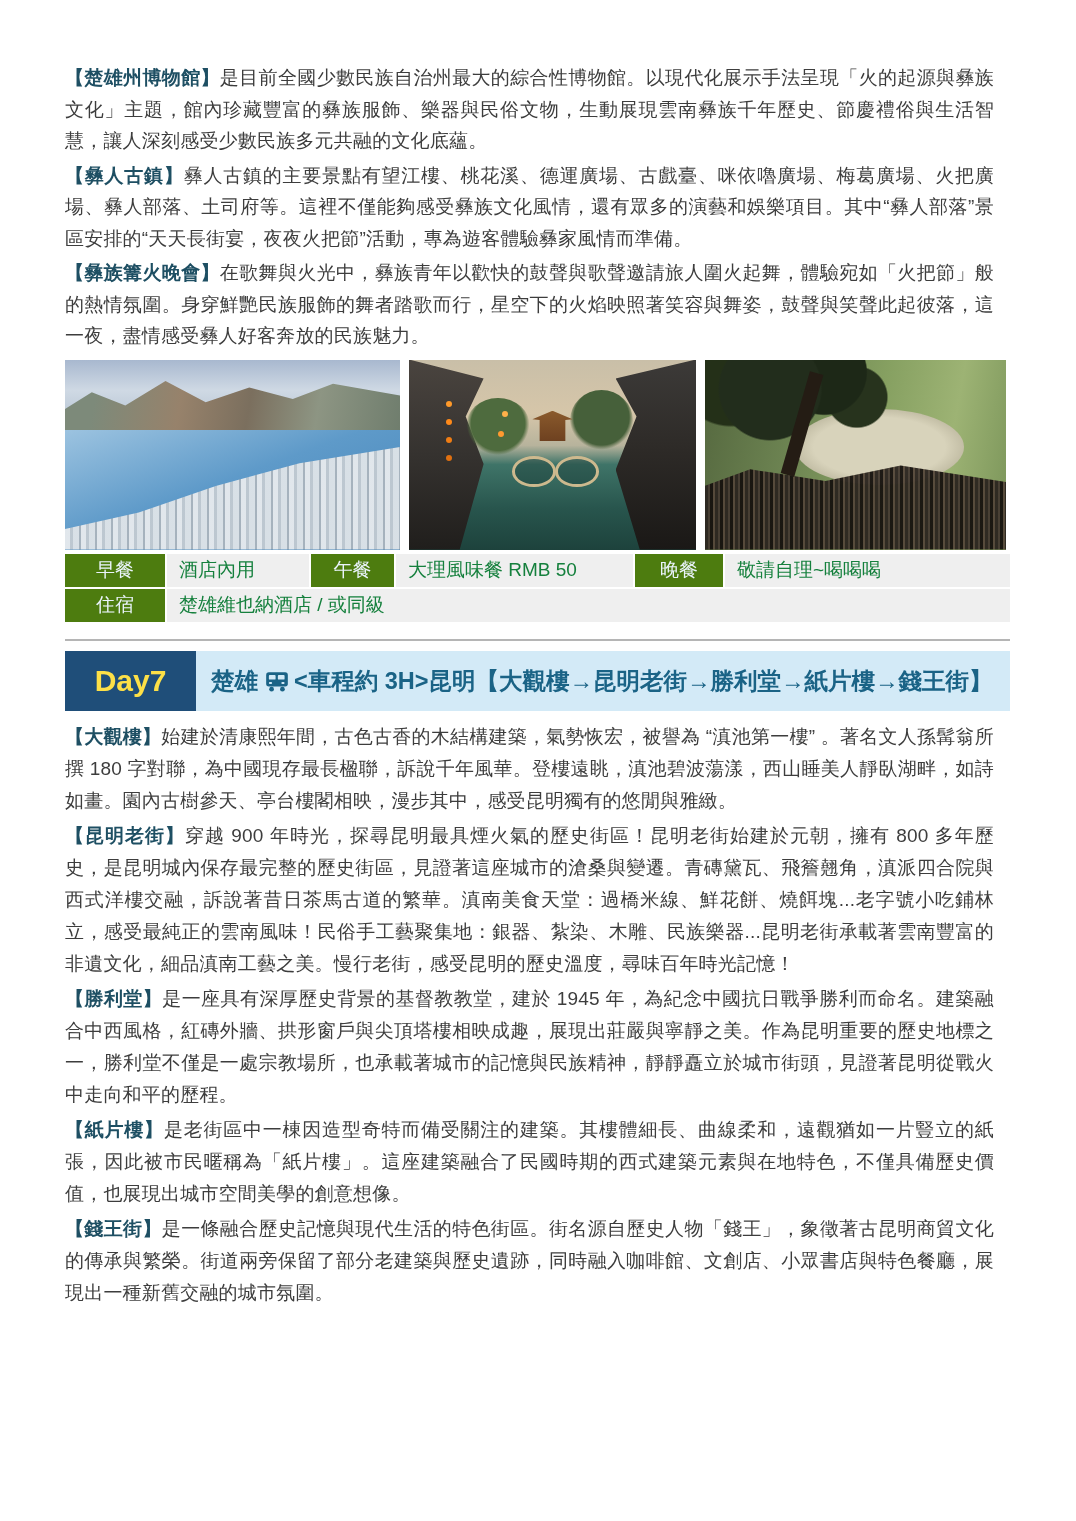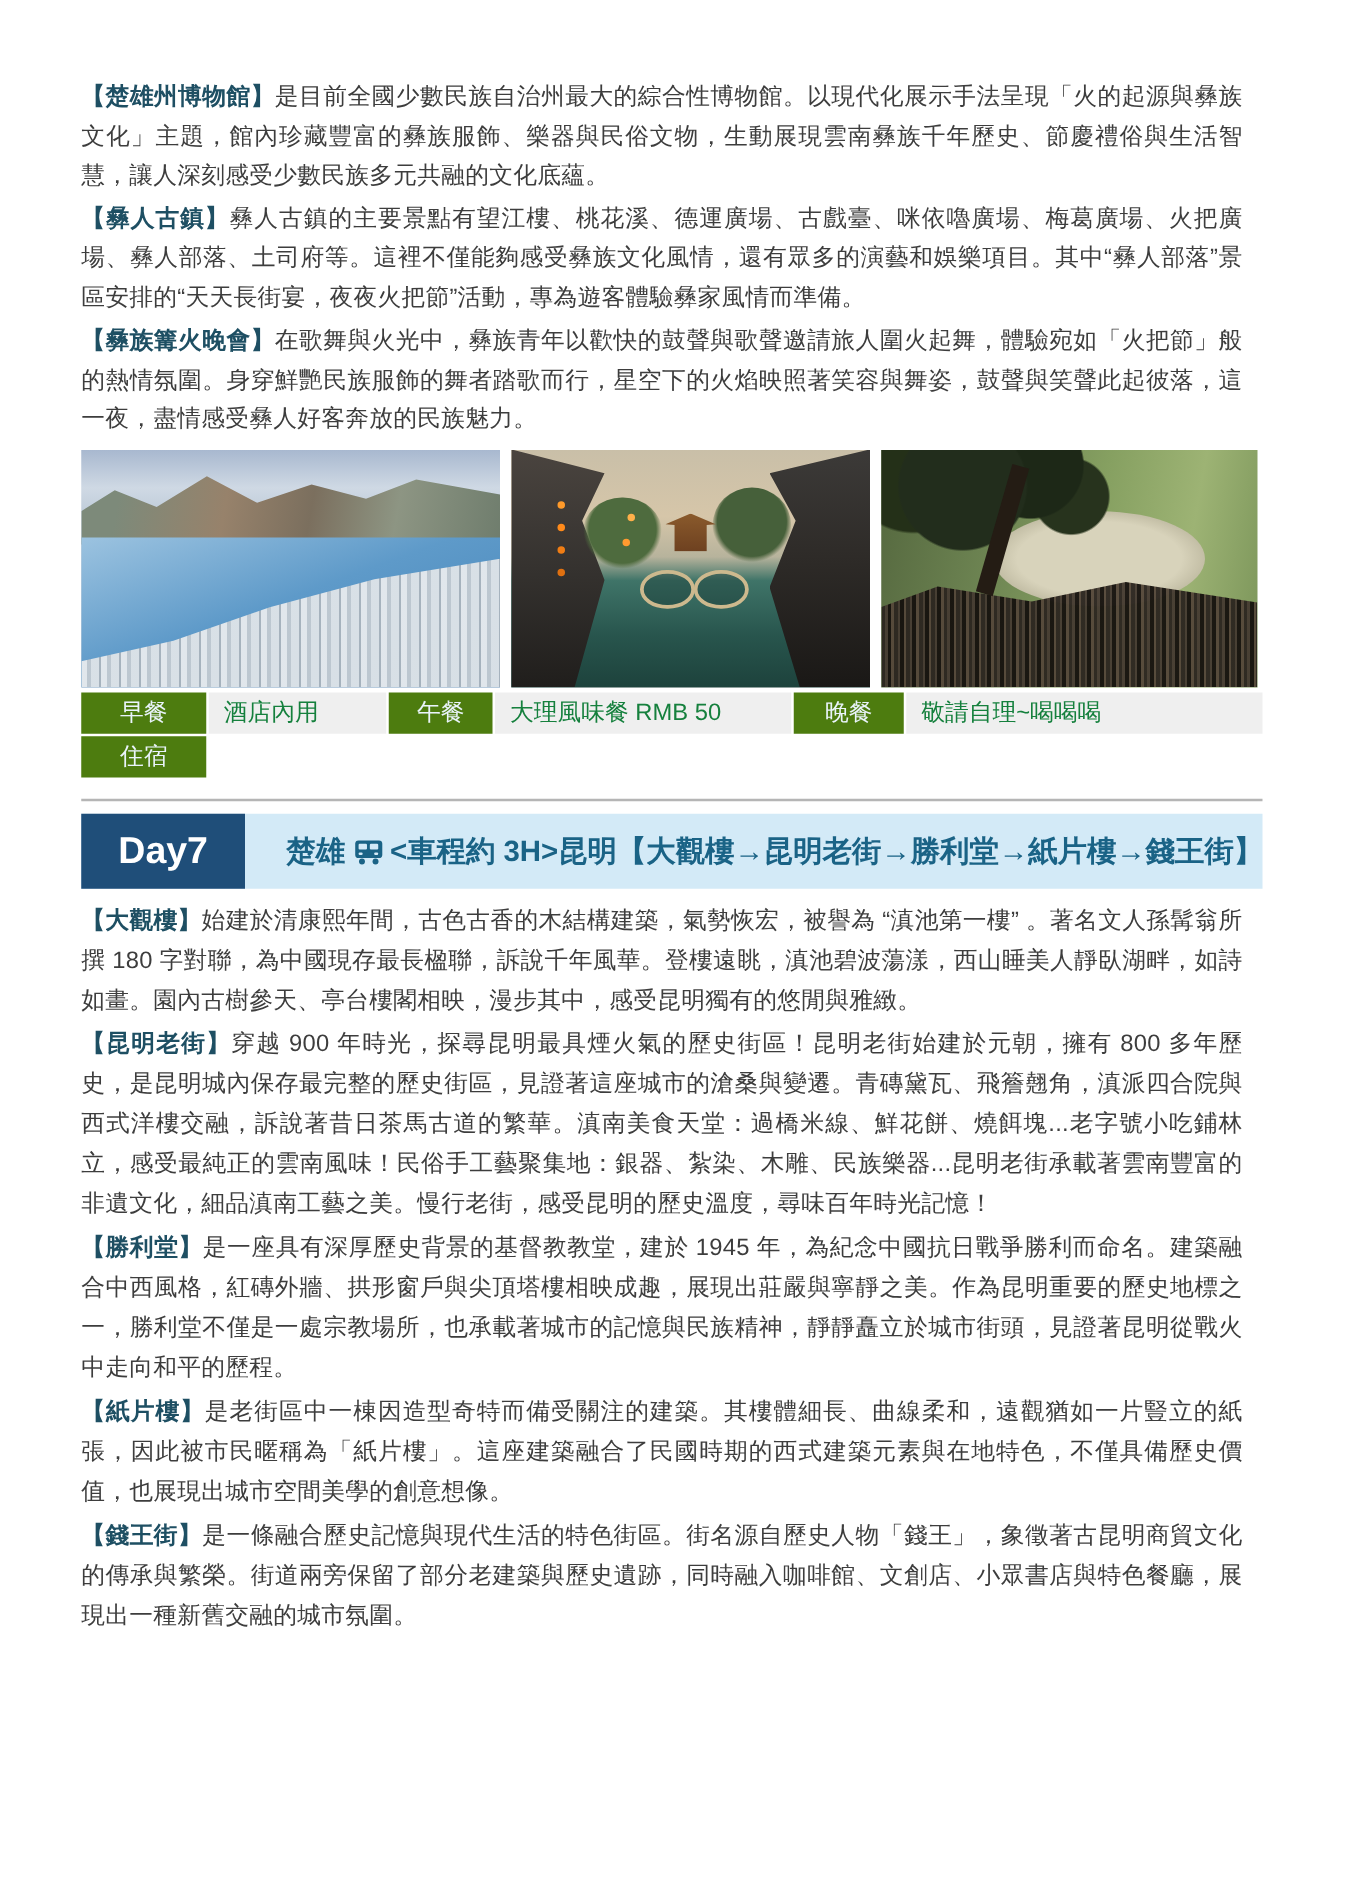--- a/index.html
+++ b/index.html
@@ -72,23 +72,23 @@
     display:flex; align-items:center; justify-content:center; }
   .mealtable .val { background:#efefef; color:#15803d; font-size:19px;
     display:flex; align-items:center; padding-left:12px; }
   .mealtable .span5 { grid-column:2 / 7; }
 
   
   .divider { height:2px; background:#b5b5b5; margin:17px 0 0 0; }
 
   
   .daybanner { margin-top:10px; height:60px; display:flex; background:#d3eaf7; }
-  .daybox { width:131px; background:#1f4e79; color:#ffffff; font-size:30px; font-weight:bold;
+  .daybox { width:131px; background:#1f4e79; color:#fde047; font-size:30px; font-weight:bold;
     display:flex; align-items:center; justify-content:center; flex:0 0 auto; }
-  .route { flex:1; display:flex; align-items:center; padding-left:33px;
+  .route { flex:1; display:flex; align-items:center; padding-left:15px;
     color:#1a6386; font-size:23.5px; font-weight:bold; white-space:nowrap; }
   .route .bus { margin:0 4px 0 6px; display:inline-flex; }
 
   .day7-paras { margin-top:10px; }
 </style>
 </head>
 <body>
 
 <div class="page">
   <div class="content">
@@ -122,20 +122,21 @@
     </div>
 
     <div class="mealtable">
       <div class="lbl">早餐</div>
       <div class="val">酒店內用</div>
       <div class="lbl">午餐</div>
       <div class="val">大理風味餐 RMB 50</div>
       <div class="lbl">晚餐</div>
       <div class="val">敬請自理~喝喝喝</div>
       <div class="lbl">住宿</div>
+      <div class="val span5">楚雄維也納酒店 / 或同級</div>
     </div>
 
     <div class="divider"></div>
 
     <div class="daybanner">
       <div class="daybox">Day7</div>
       <div class="route">
         <span>楚雄</span>
         <span class="bus">
           <svg width="26" height="26" viewBox="0 0 24 24">

